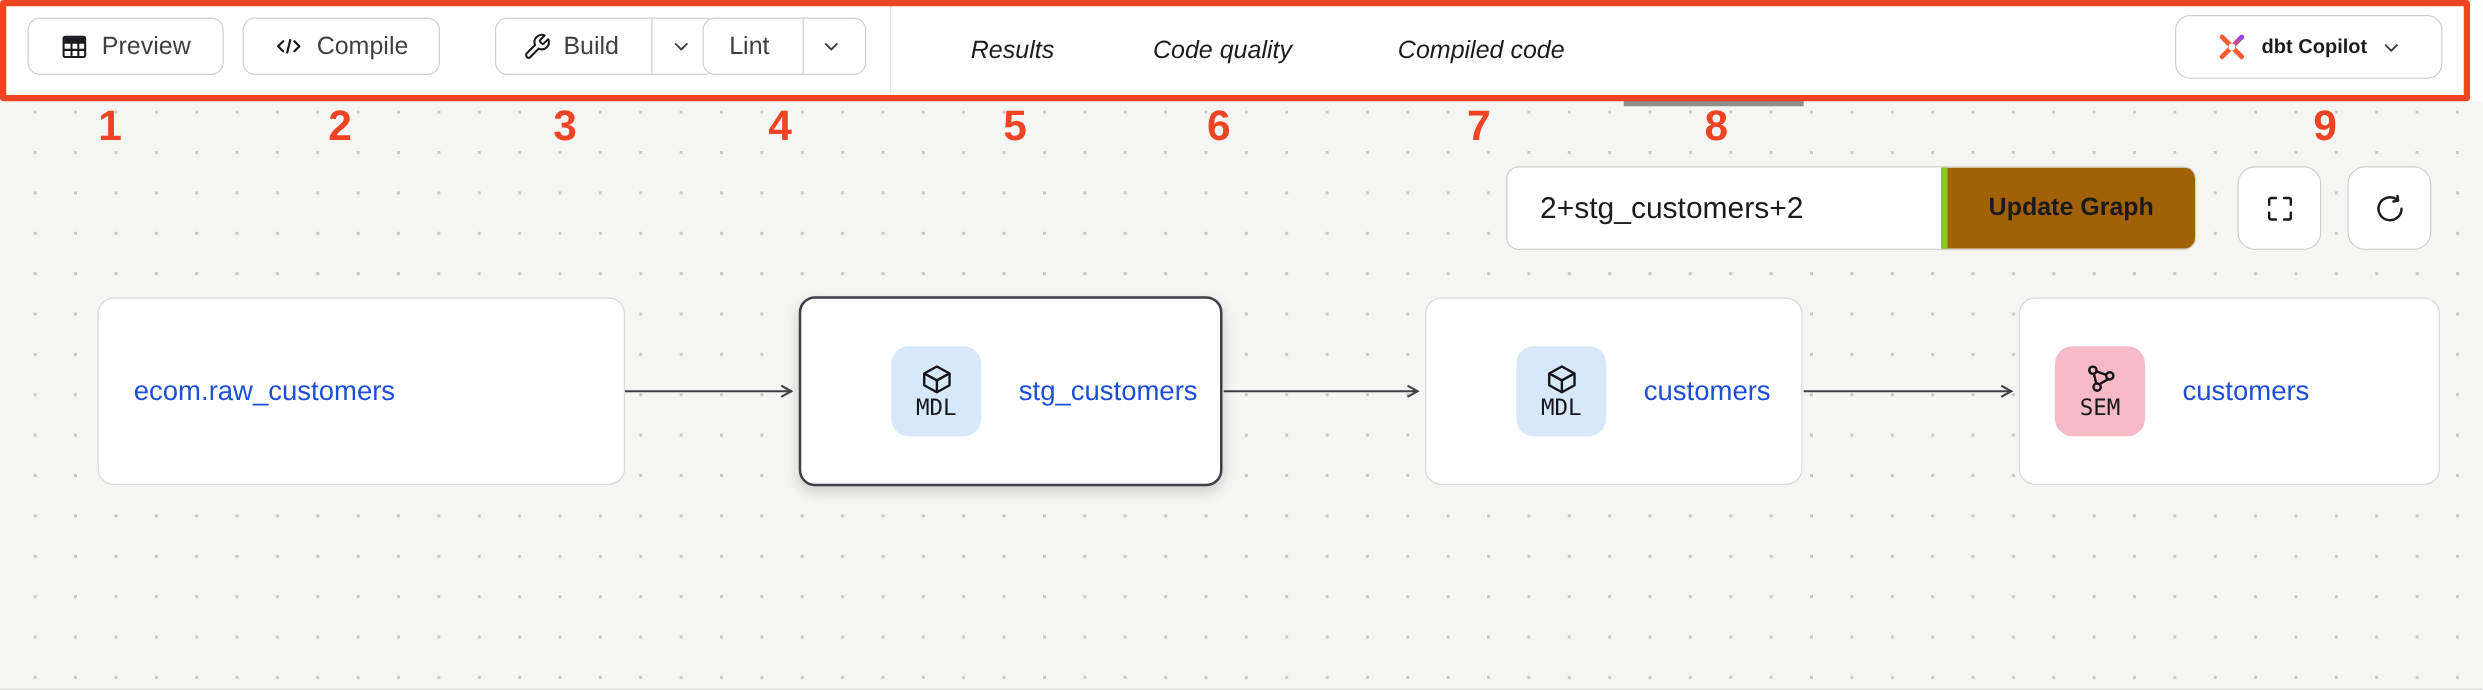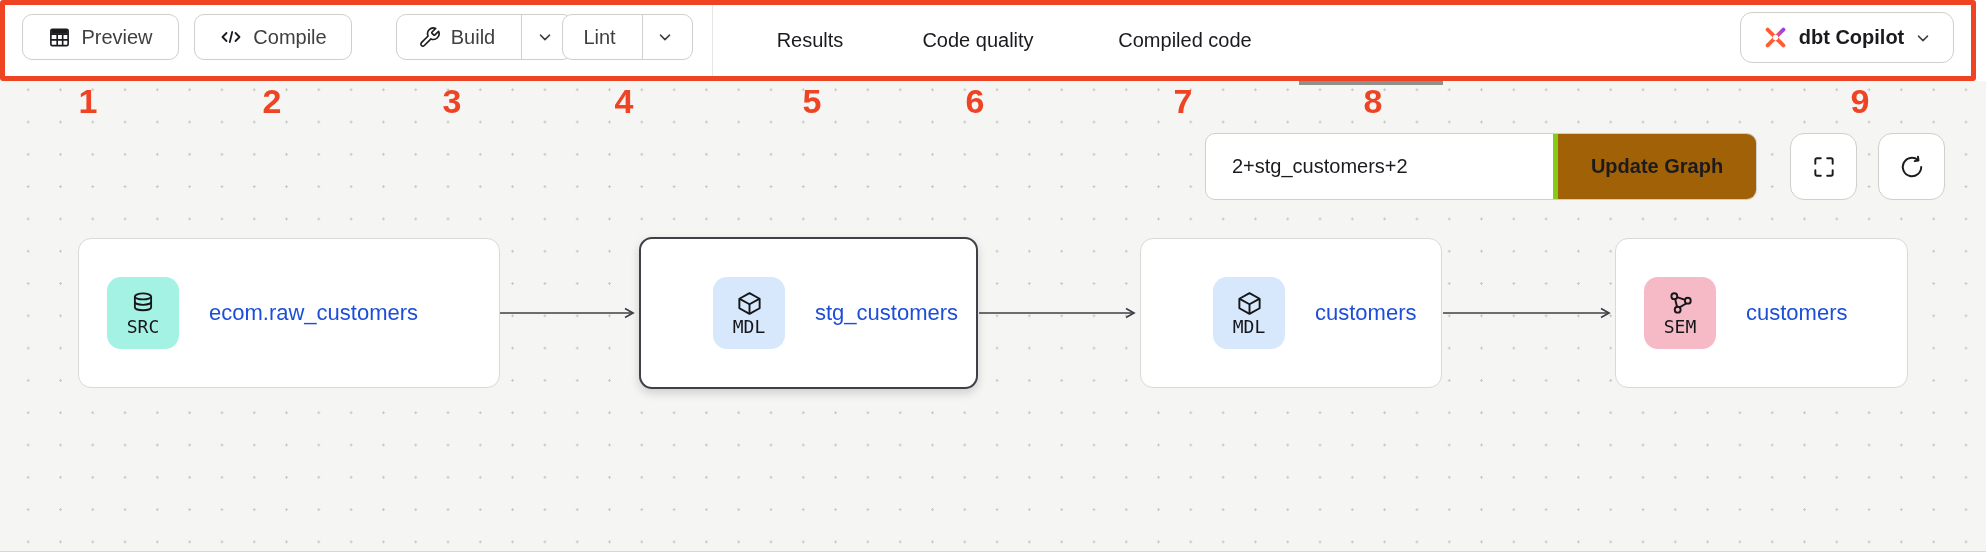--- a/index.html
+++ b/index.html
@@ -37,31 +37,31 @@
   .split .caret{
     display:flex; align-items:center; justify-content:center;
     width:46px; height:100%; border-left:1px solid #cfcfcd;
   }
   .toolbar-divider{
     position:absolute; left:712px; top:5px; width:1px; height:71px; background:#e6e6e4;
   }
   .tab{
     position:absolute; top:0; height:81px; display:flex; align-items:center;
     transform:translateX(-50%);
-    font-size:20px; font-weight:500; color:#1b1b1f; cursor:pointer; white-space:nowrap;
+    font-size:20px; font-weight:500; color:#1b1b1f; cursor:pointer; white-space:nowrap;font-style:italic;
   }
   .active-tab-indicator{
     position:absolute; left:1299px; top:80px; width:144px; height:5px;
     background:#8f8f8d; z-index:6;
   }
   .copilot{
     position:absolute; left:1740px; top:12px; width:214px; height:51px;
     display:flex; align-items:center; justify-content:center; gap:10px;
     background:#fff; border:1px solid #cfcfcd; border-radius:12px;
-    font-size:20px; font-weight:600; cursor:pointer;
+    font-size:16px; font-weight:600; cursor:pointer;
   }
 
   
   .annotation-box{
     position:absolute; left:0; top:0; width:1976px; height:81px;
     border:5px solid #ee4423; border-radius:3px;
     pointer-events:none; z-index:7;
   }
   .annotation-number{
     position:absolute; top:82px; transform:translateX(-50%);
@@ -69,21 +69,21 @@
   }
 
   
   .selector-group{
     position:absolute; left:1205px; top:133px; width:552px; height:67px;
     background:#fff; border:1px solid #cfcfcd; border-radius:10px;
     display:flex; align-items:stretch; overflow:hidden; z-index:3;
   }
   .selector-input{
     flex:1 1 auto; border:none; outline:none; background:transparent;
-    padding:0 0 0 26px; font-size:20px; color:#1b1b1f;
+    padding:0 0 0 26px; font-size:24px; color:#1b1b1f;
     font-family:"Liberation Sans", sans-serif;
   }
   .update-graph{
     flex:0 0 203px; display:flex; align-items:center; justify-content:center;
     border-left:5px solid #84cc16; font-size:20px; font-weight:600;
     background:#a16207; cursor:pointer; white-space:nowrap;
   }
   .icon-btn{
     position:absolute; top:133px; width:67px; height:67px;
     background:#fff; border:1px solid #cfcfcd; border-radius:14px;
@@ -241,28 +241,20 @@
   </div>
 
   <div class="icon-btn refresh">
     <svg width="26" height="26" viewBox="0 0 24 24" fill="none" stroke="#1b1b1f" stroke-width="1.8" stroke-linecap="round" stroke-linejoin="round">
       <path d="M20.5 12 a8.5 8.5 0 1 1 -3-6.5"></path>
       <polyline points="17.5,2.5 18,6 14.5,6.6"></polyline>
     </svg>
   </div>
 
   <div class="node" style="left:78px; width:422px;">
-    <div class="badge src">
-      <svg width="28" height="26" viewBox="0 0 24 24" fill="none" stroke="#16161a" stroke-width="1.7">
-        <ellipse cx="12" cy="5" rx="7.5" ry="2.8"></ellipse>
-        <path d="M4.5 5 v5 c0 1.55 3.36 2.8 7.5 2.8 s7.5-1.25 7.5-2.8 v-5"></path>
-        <path d="M4.5 10 v5 c0 1.55 3.36 2.8 7.5 2.8 s7.5-1.25 7.5-2.8 v-5"></path>
-      </svg>
-      <span class="badge-code">SRC</span>
-    </div>
     <span class="node-label">ecom.raw_customers</span>
   </div>
 
   <div class="node selected" style="left:639px; width:339px;">
     <div class="badge mdl">
       <svg width="27" height="27" viewBox="0 0 24 24" fill="none" stroke="#16161a" stroke-width="1.7" stroke-linejoin="round">
         <path d="M21 16.2 V7.8 L12 2.8 3 7.8 v8.4 l9 5 z"></path>
         <path d="M3.3 7.9 L12 12.7 20.7 7.9"></path>
         <path d="M12 21.2 V12.7"></path>
       </svg>
@@ -276,21 +268,21 @@
       <svg width="27" height="27" viewBox="0 0 24 24" fill="none" stroke="#16161a" stroke-width="1.7" stroke-linejoin="round">
         <path d="M21 16.2 V7.8 L12 2.8 3 7.8 v8.4 l9 5 z"></path>
         <path d="M3.3 7.9 L12 12.7 20.7 7.9"></path>
         <path d="M12 21.2 V12.7"></path>
       </svg>
       <span class="badge-code">MDL</span>
     </div>
     <span class="node-label">customers</span>
   </div>
 
-  <div class="node" style="left:1615px; width:293px;">
+  <div class="node" style="left:1615px; width:337px;">
     <div class="badge sem">
       <svg width="27" height="27" viewBox="0 0 24 24" fill="none" stroke="#16161a" stroke-width="1.7">
         <circle cx="6.5" cy="5.5" r="2.6"></circle>
         <circle cx="18.5" cy="9.5" r="2.6"></circle>
         <circle cx="9.5" cy="17.5" r="2.6"></circle>
         <path d="M9 6.3 L16 8.8 M17.4 11.8 L10.8 15.6 M7.2 8 L8.9 14.9"></path>
       </svg>
       <span class="badge-code">SEM</span>
     </div>
     <span class="node-label">customers</span>

